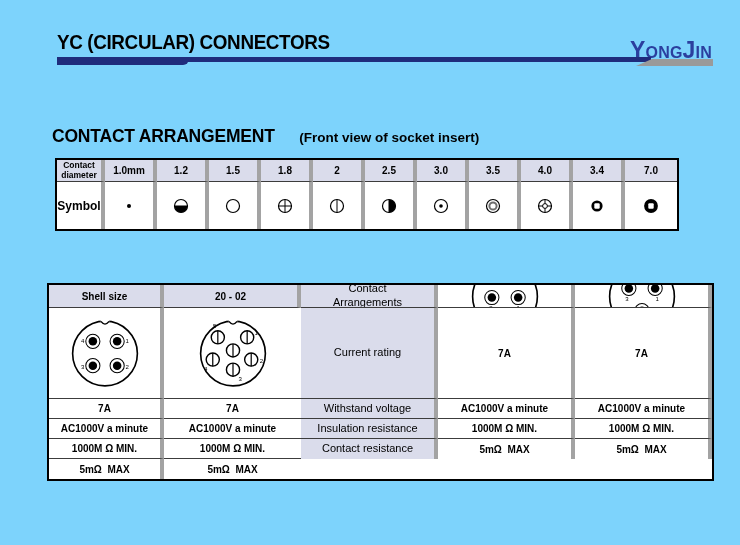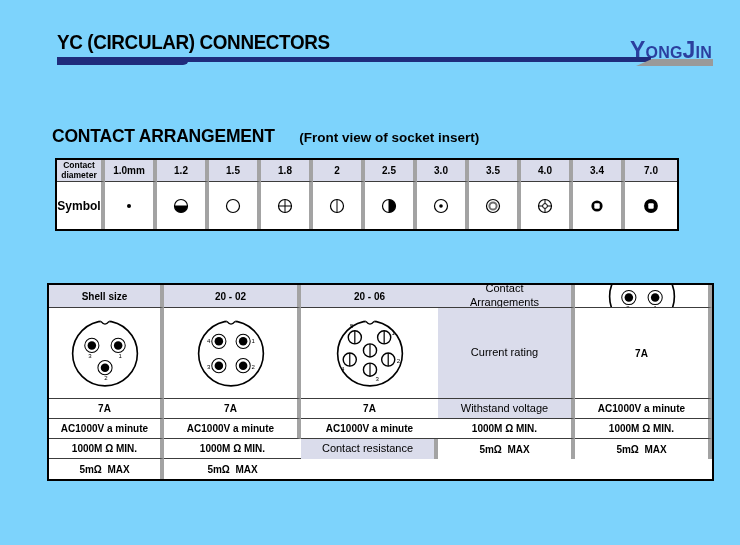--- a/index.html
+++ b/index.html
@@ -143,21 +143,20 @@
       <div class="cell last-row last-col">
         <svg viewBox="-10 -10 20 20" width="20" height="20">
           <circle r="6.9" fill="#000"></circle>
           <rect x="-2.7" y="-2.7" width="5.4" height="5.4" rx="1" fill="#fff"></rect>
         </svg>
       </div>
     </div>
   <div class="t2" id="t2">
       <div class="cell hd">Shell size</div>
       <div class="cell hd">20 - 02</div>
-      <div class="cell hd last-col">20 - 06</div>
       <div class="cell lblbg rowlbl">Contact
 Arrangements</div>
       <div class="cell ">
         <svg viewBox="-45 -42 90 84" width="94" height="85">
           <circle r="32" fill="#fff" stroke="#000" stroke-width="1.6"></circle>
           <rect x="-4.2" y="-34.6" width="8.4" height="3.6" fill="#fff"></rect>
           <path d="M -4 -31.7 Q 0 -26.3 4 -31.7" fill="#fff" stroke="#000" stroke-width="1.3"></path>
           <circle cx="-13" cy="1" r="7" fill="#fff" stroke="#000" stroke-width="1"></circle>
           <circle cx="-13" cy="1" r="4.2" fill="#000"></circle>
           <text x="-14" y="13" font-size="6" text-anchor="middle" fill="#000">2</text>
@@ -228,20 +227,21 @@
       <div class="cell lblbg rowlbl">Current rating</div>
       <div class="cell val">7A</div>
       <div class="cell val">7A</div>
       <div class="cell val">7A</div>
       <div class="cell val last-col">7A</div>
       <div class="cell lblbg rowlbl">Withstand voltage</div>
       <div class="cell val">AC1000V a minute</div>
       <div class="cell val">AC1000V a minute</div>
       <div class="cell val">AC1000V a minute</div>
       <div class="cell val last-col">AC1000V a minute</div>
+      <div class="cell lblbg rowlbl">Insulation resistance</div>
       <div class="cell val">1000M Ω MIN.</div>
       <div class="cell val">1000M Ω MIN.</div>
       <div class="cell val">1000M Ω MIN.</div>
       <div class="cell val last-col">1000M Ω MIN.</div>
       <div class="cell lblbg rowlbl last-row">Contact resistance</div>
       <div class="cell val last-row">5mΩ  MAX</div>
       <div class="cell val last-row">5mΩ  MAX</div>
       <div class="cell val last-row">5mΩ  MAX</div>
       <div class="cell val last-col last-row">5mΩ  MAX</div>
     </div>

